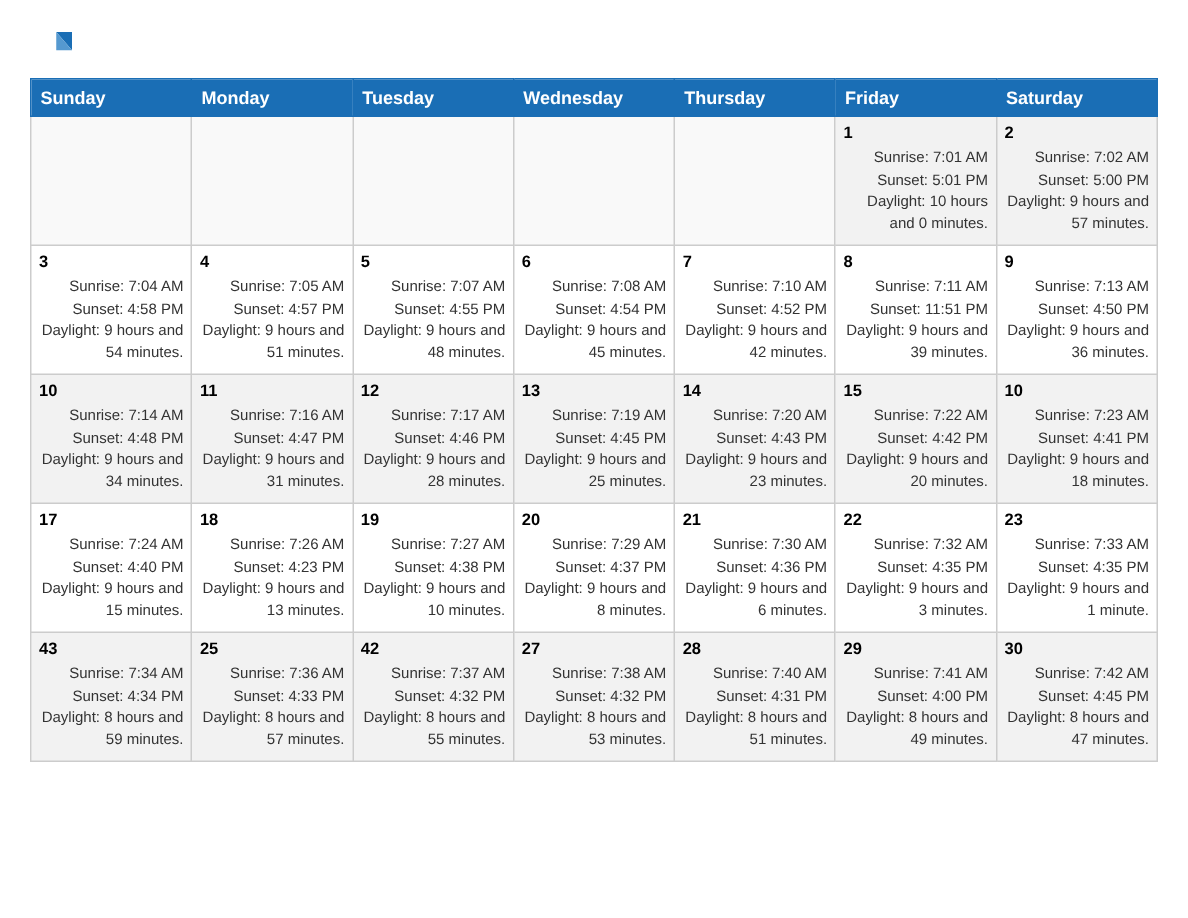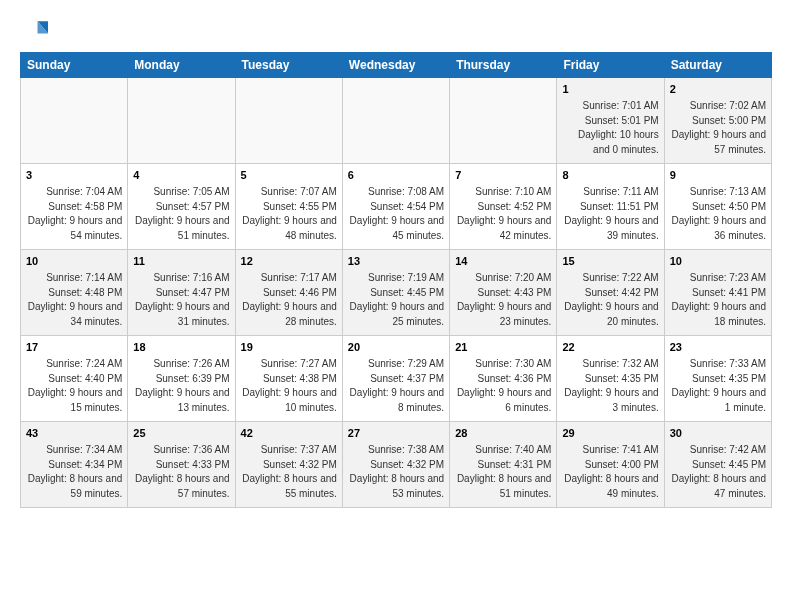--- a/index.html
+++ b/index.html
@@ -237,21 +237,21 @@
         <tr>
           <td>
             <span class="day-num">17</span>
             <div class="day-info">Sunrise: 7:24 AM
 Sunset: 4:40 PM
 Daylight: 9 hours and 15 minutes.</div>
           </td>
           <td>
             <span class="day-num">18</span>
             <div class="day-info">Sunrise: 7:26 AM
-Sunset: 6:39 PM
+Sunset: 4:23 PM
 Daylight: 9 hours and 13 minutes.</div>
           </td>
           <td>
             <span class="day-num">19</span>
             <div class="day-info">Sunrise: 7:27 AM
 Sunset: 4:38 PM
 Daylight: 9 hours and 10 minutes.</div>
           </td>
           <td>
             <span class="day-num">20</span>

